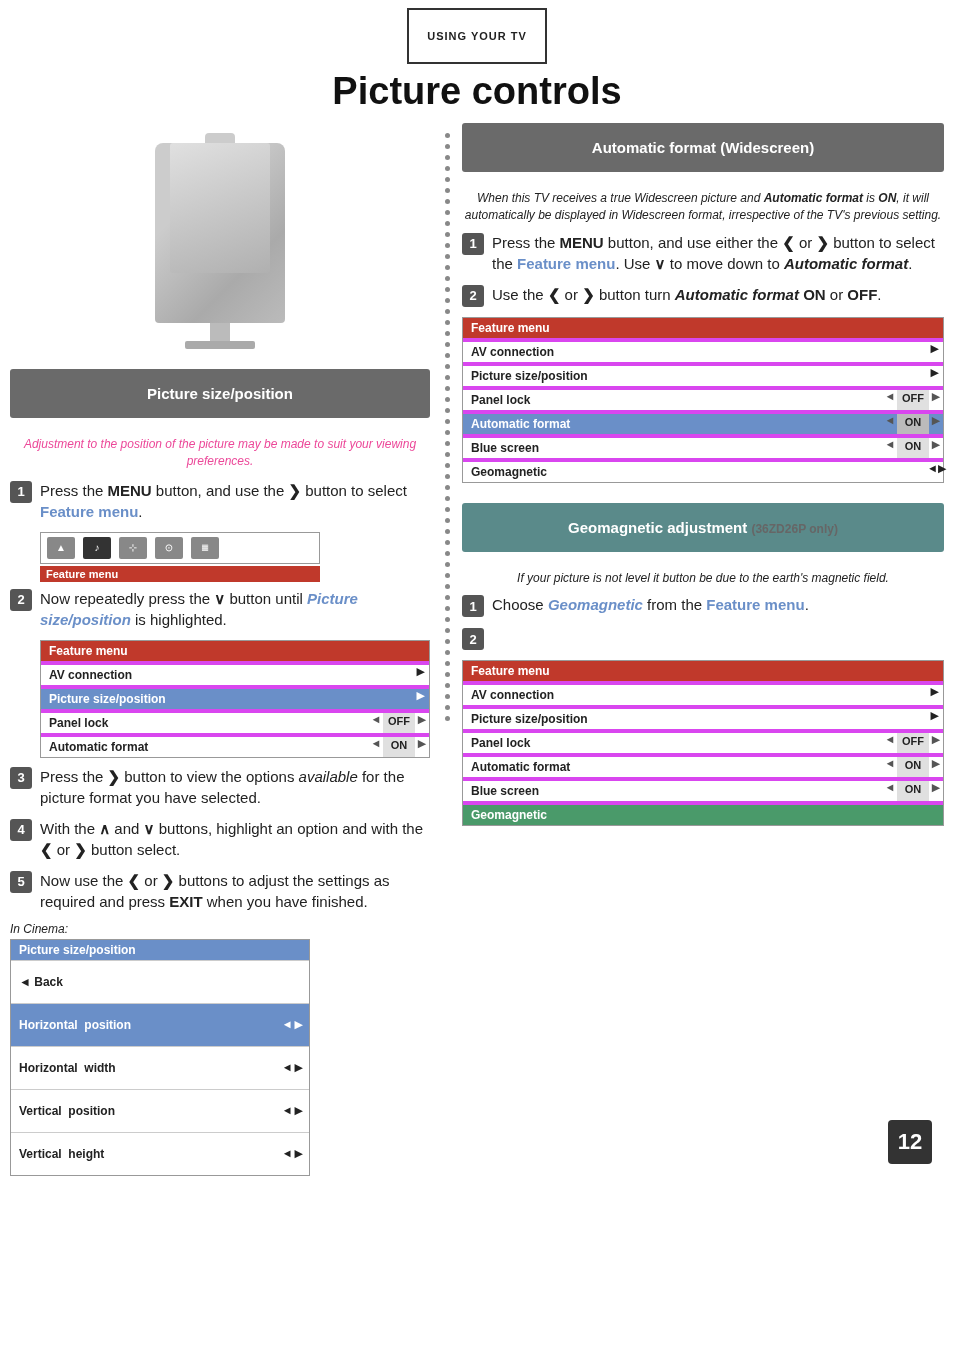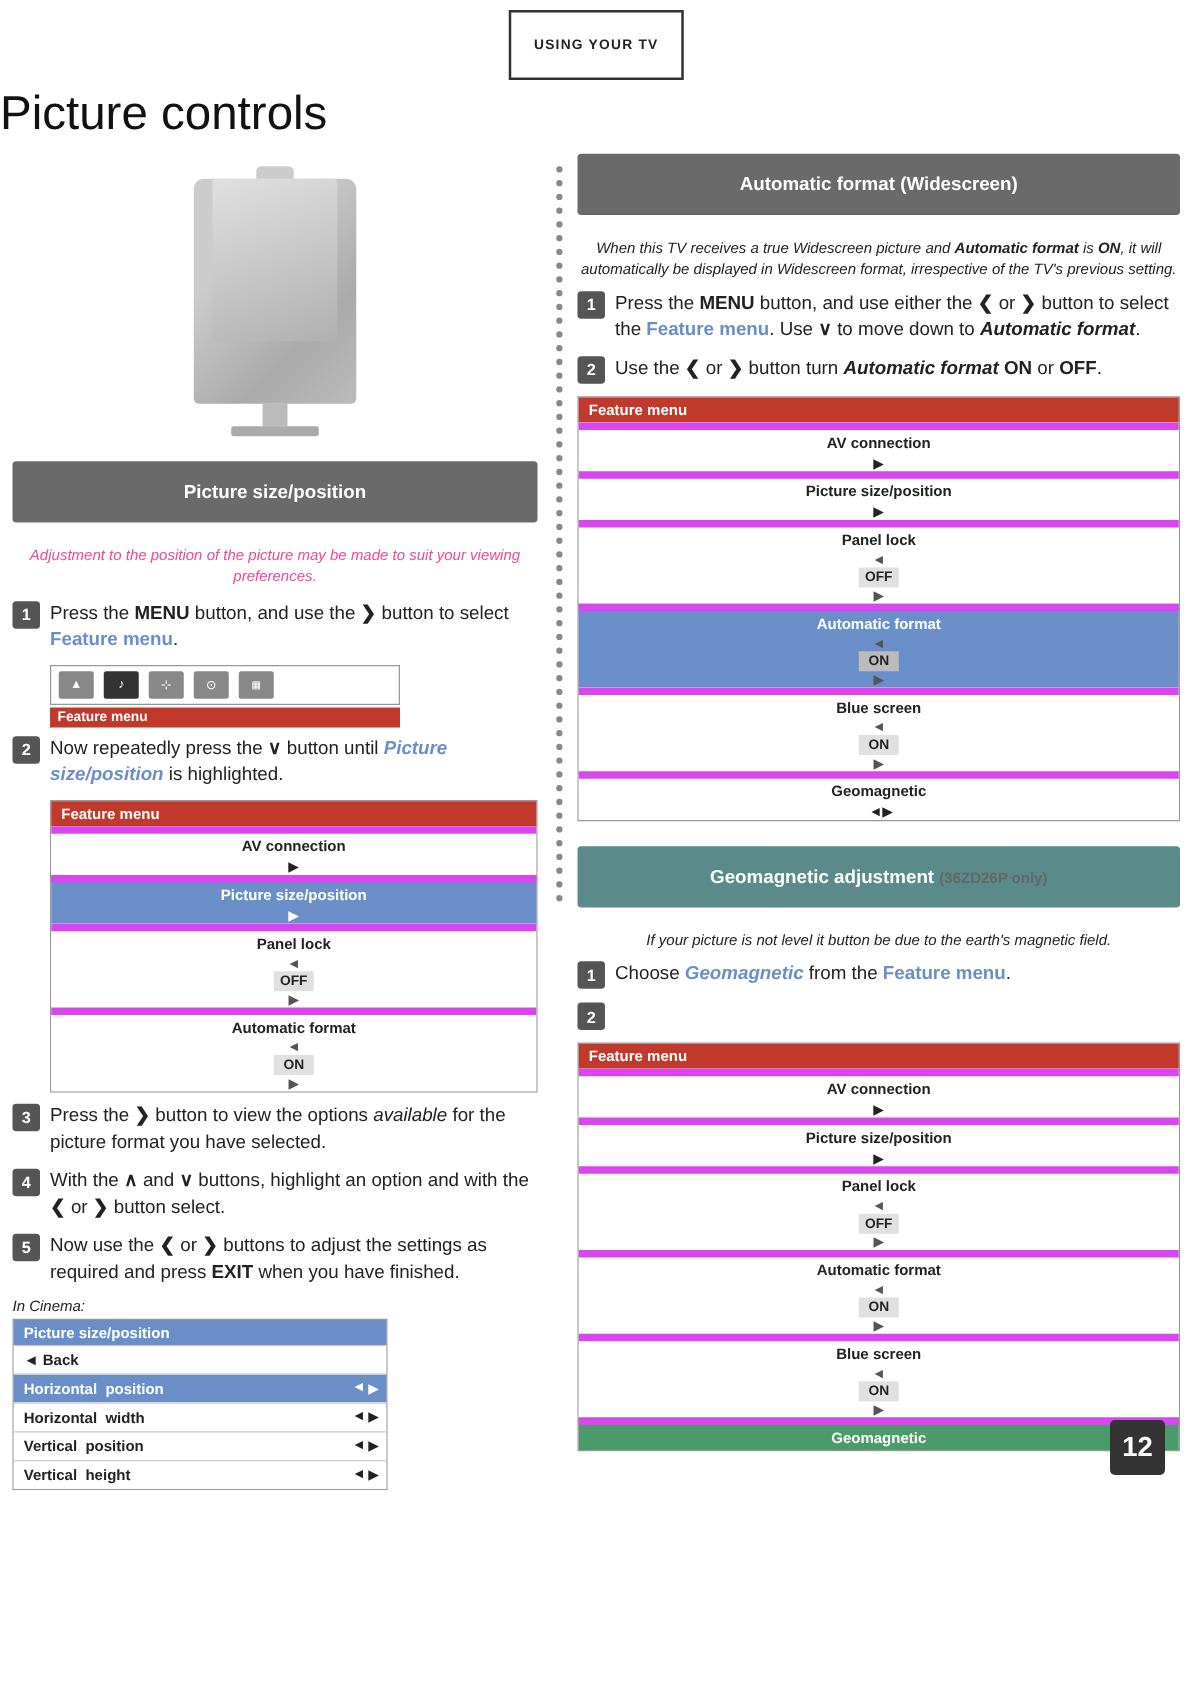--- a/index.html
+++ b/index.html
@@ -23,22 +23,23 @@
       border: 2px solid #333;
       padding: 20px 18px;
       font-size: 11px;
       font-weight: bold;
       letter-spacing: 1px;
       color: #222;
     }
 
     
     .main-title {
+      text-align: center;
       font-size: 38px;
-      font-weight: normal;
+      font-weight: bold;
       padding: 4px 0 10px;
       color: #111;
     }
 
     
     .two-col {
       display: flex;
       width: 100%;
       padding: 0 10px;
     }
@@ -177,25 +178,23 @@
     }
     .feature-menu-header {
       background: #c0392b;
       color: #fff;
       font-weight: bold;
       font-size: 12px;
       padding: 3px 8px;
     }
     .feature-menu-row {
       display: flex;
-      align-items: center;
-      border-top: 6px solid #d946ef;
+      border-top: 4px solid #d946ef;
       font-size: 12px;
       background: #fff;
-      flex-direction: column;
     }
     .feature-menu-row.highlighted {
       background: #6a8fc8;
       color: #fff;
     }
     .feature-menu-row.highlighted-green {
       background: #4a9a6a;
       color: #fff;
     }
     .feature-menu-row-label {
@@ -281,21 +280,21 @@
       font-weight: bold;
       font-size: 12px;
       padding: 3px 8px;
     }
     .picture-pos-row {
       display: flex;
       align-items: center;
       border-top: 1px solid #ccc;
       font-size: 12px;
       background: #fff;
-      padding: 2px 0;
+      padding: 12px 0;
     }
     .picture-pos-row.highlighted {
       background: #6a8fc8;
       color: #fff;
     }
     .picture-pos-row-label {
       flex: 1;
       padding: 2px 8px;
       font-weight: bold;
     }

